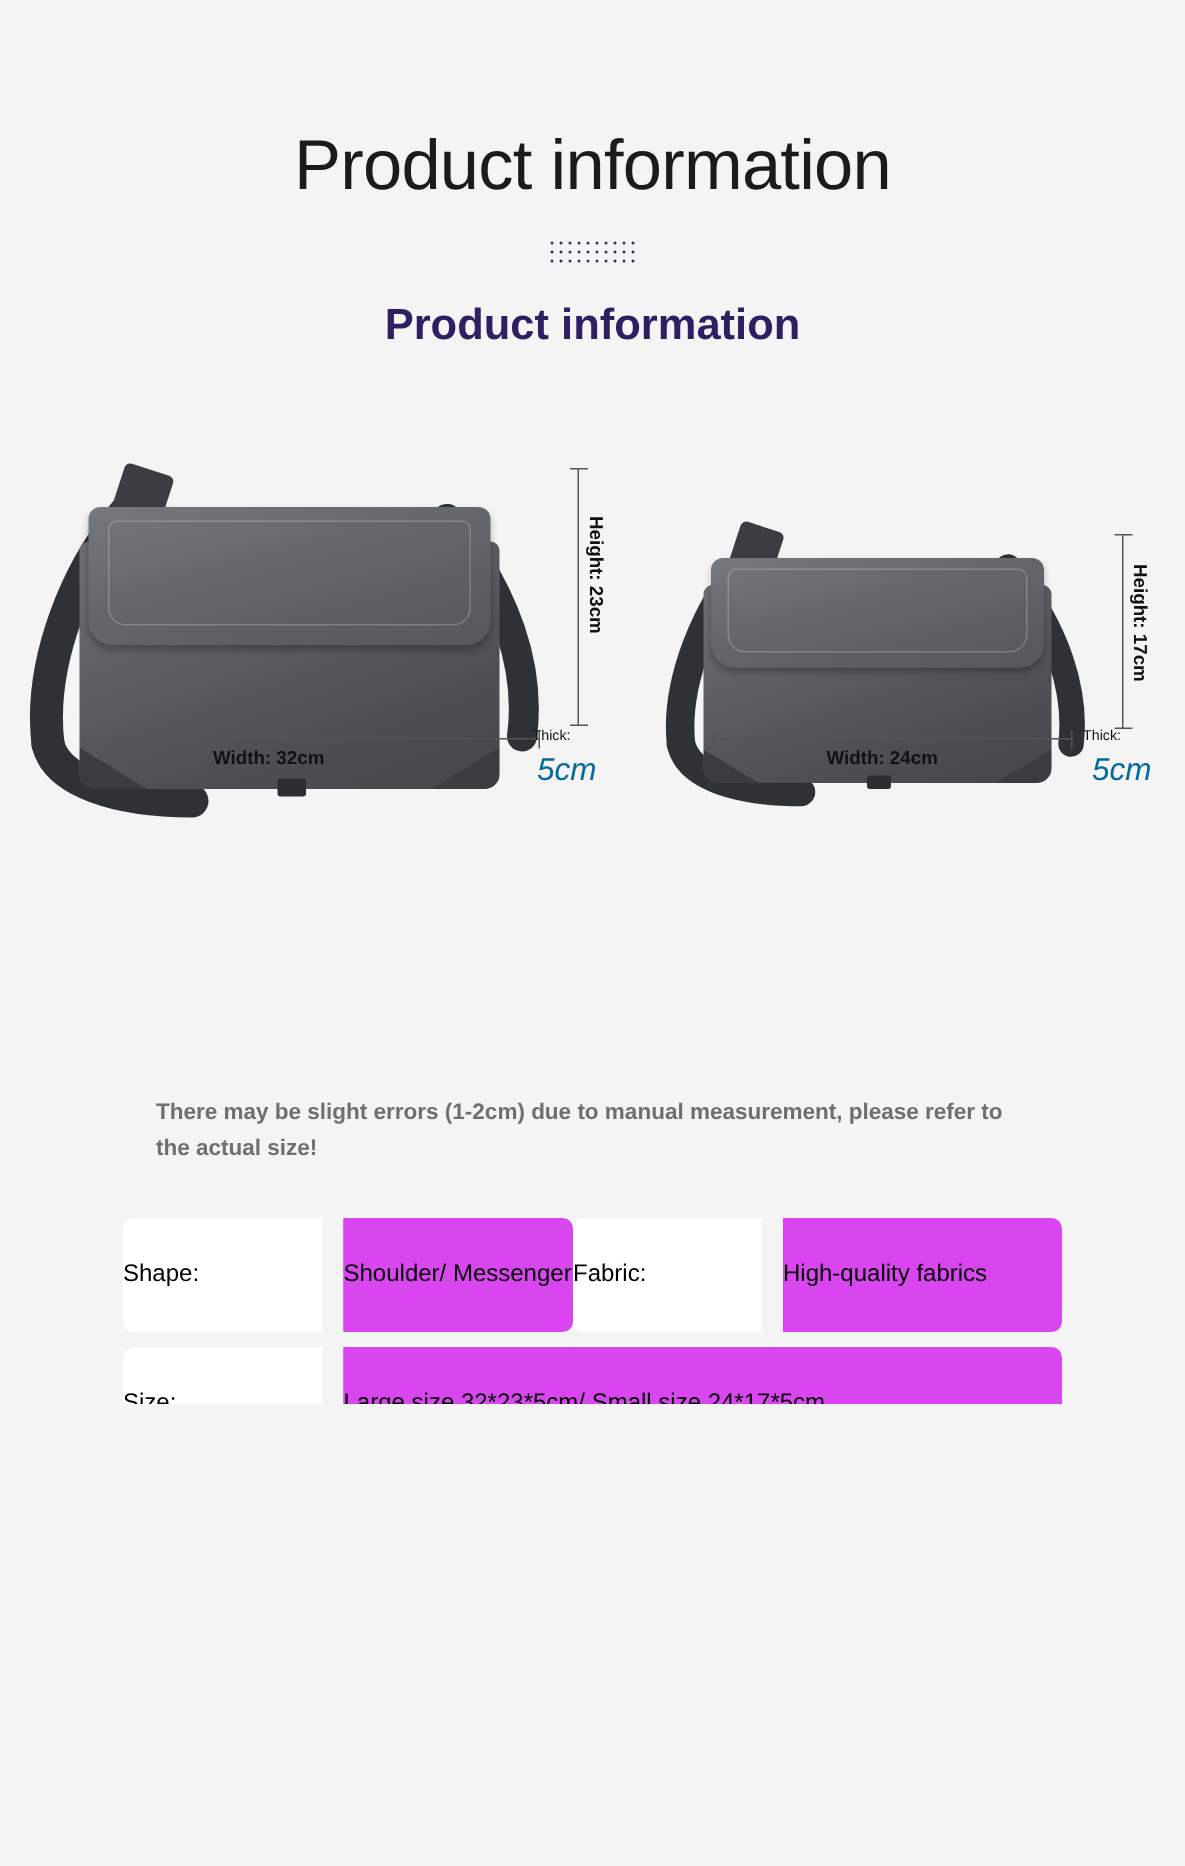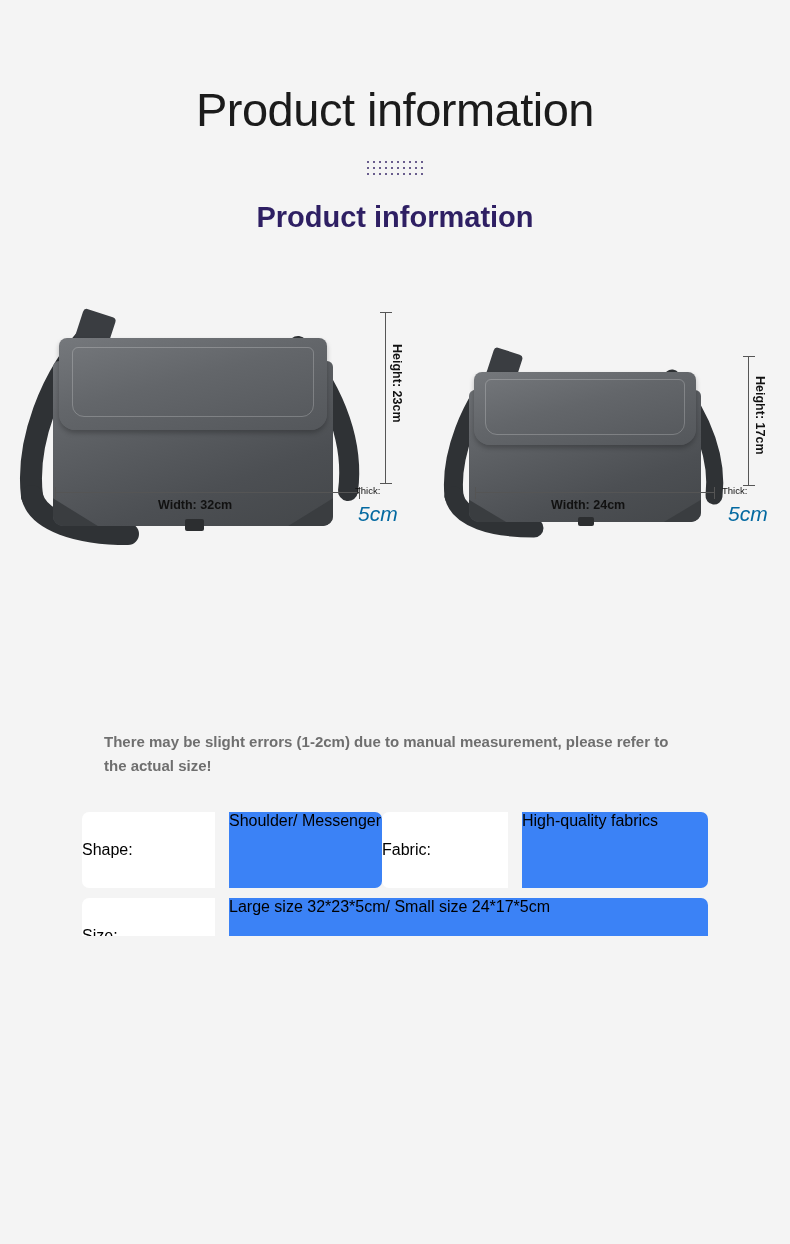--- a/index.html
+++ b/index.html
@@ -187,21 +187,21 @@
     left: 82px;
     top: 812px;
     width: 626px;
   }
   .spec-row {
     display: flex;
     margin-bottom: 10px;
   }
   .pair { display: flex; flex: 1; }
   .pair .key-box { width: 133px; background:#fff; border-radius:7px 0 0 7px; display:flex; align-items:center; min-height:76px;}
-  .pair .val-box { flex:1; background:#3b82f6; border-radius:0 7px 7px 0; display:flex; align-items:flex-start; min-height:76px; border-left: 14px solid #f4f4f4;}
+  .pair .val-box { flex:1; background:#d946ef; border-radius:0 7px 7px 0; display:flex; align-items:center; min-height:76px; border-left: 14px solid #f4f4f4;}
   .pair.wide .key-box { width: 133px; }
 
   .footer {
     position: absolute;
     left: 78px;
     top: 1178px;
     width: 650px;
     font-size: 13.5px;
     font-weight: bold;
     color: #111;
@@ -264,21 +264,21 @@
         <div class="corner-l"></div>
         <div class="corner-r"></div>
         <div class="clasp"></div>
       </div>
     </div>
 
     <div class="dim-v" style="left:385px; top:48px; height:172px;"></div>
     <div class="dim-v-label" style="left:390px; top:80px;">Height: 23cm</div>
 
     <div class="dim-h" style="left:55px; top:228px; width:305px;"></div>
-    <div class="dim-h-label" style="left:158px; top:234px;">Width: 32cm</div>
+    <div class="dim-h-label" style="left:142px; top:234px;">Width: 32cm</div>
 
     <div class="thick-label" style="left:355px; top:222px;">Thick:</div>
     <div class="thick-value" style="left:358px; top:238px;">5cm</div>
 
     <div class="bag-wrap small">
       <svg viewBox="0 0 290 200" width="290" height="200" style="position:absolute;left:0;top:0;">
         <path d="M66 18 C28 58, 10 112, 14 150" stroke="#2f3235" stroke-width="19" fill="none" stroke-linecap="round"></path>
         <path d="M14 150 C19 172, 52 182, 94 182" stroke="#2f3235" stroke-width="19" fill="none" stroke-linecap="round"></path>
         <path d="M232 32 C266 74, 278 116, 274 150" stroke="#2f3235" stroke-width="17" fill="none" stroke-linecap="round"></path>
         <rect x="48" y="4" width="30" height="40" rx="4" fill="#3a3d41" transform="rotate(18 62 24)"></rect>

